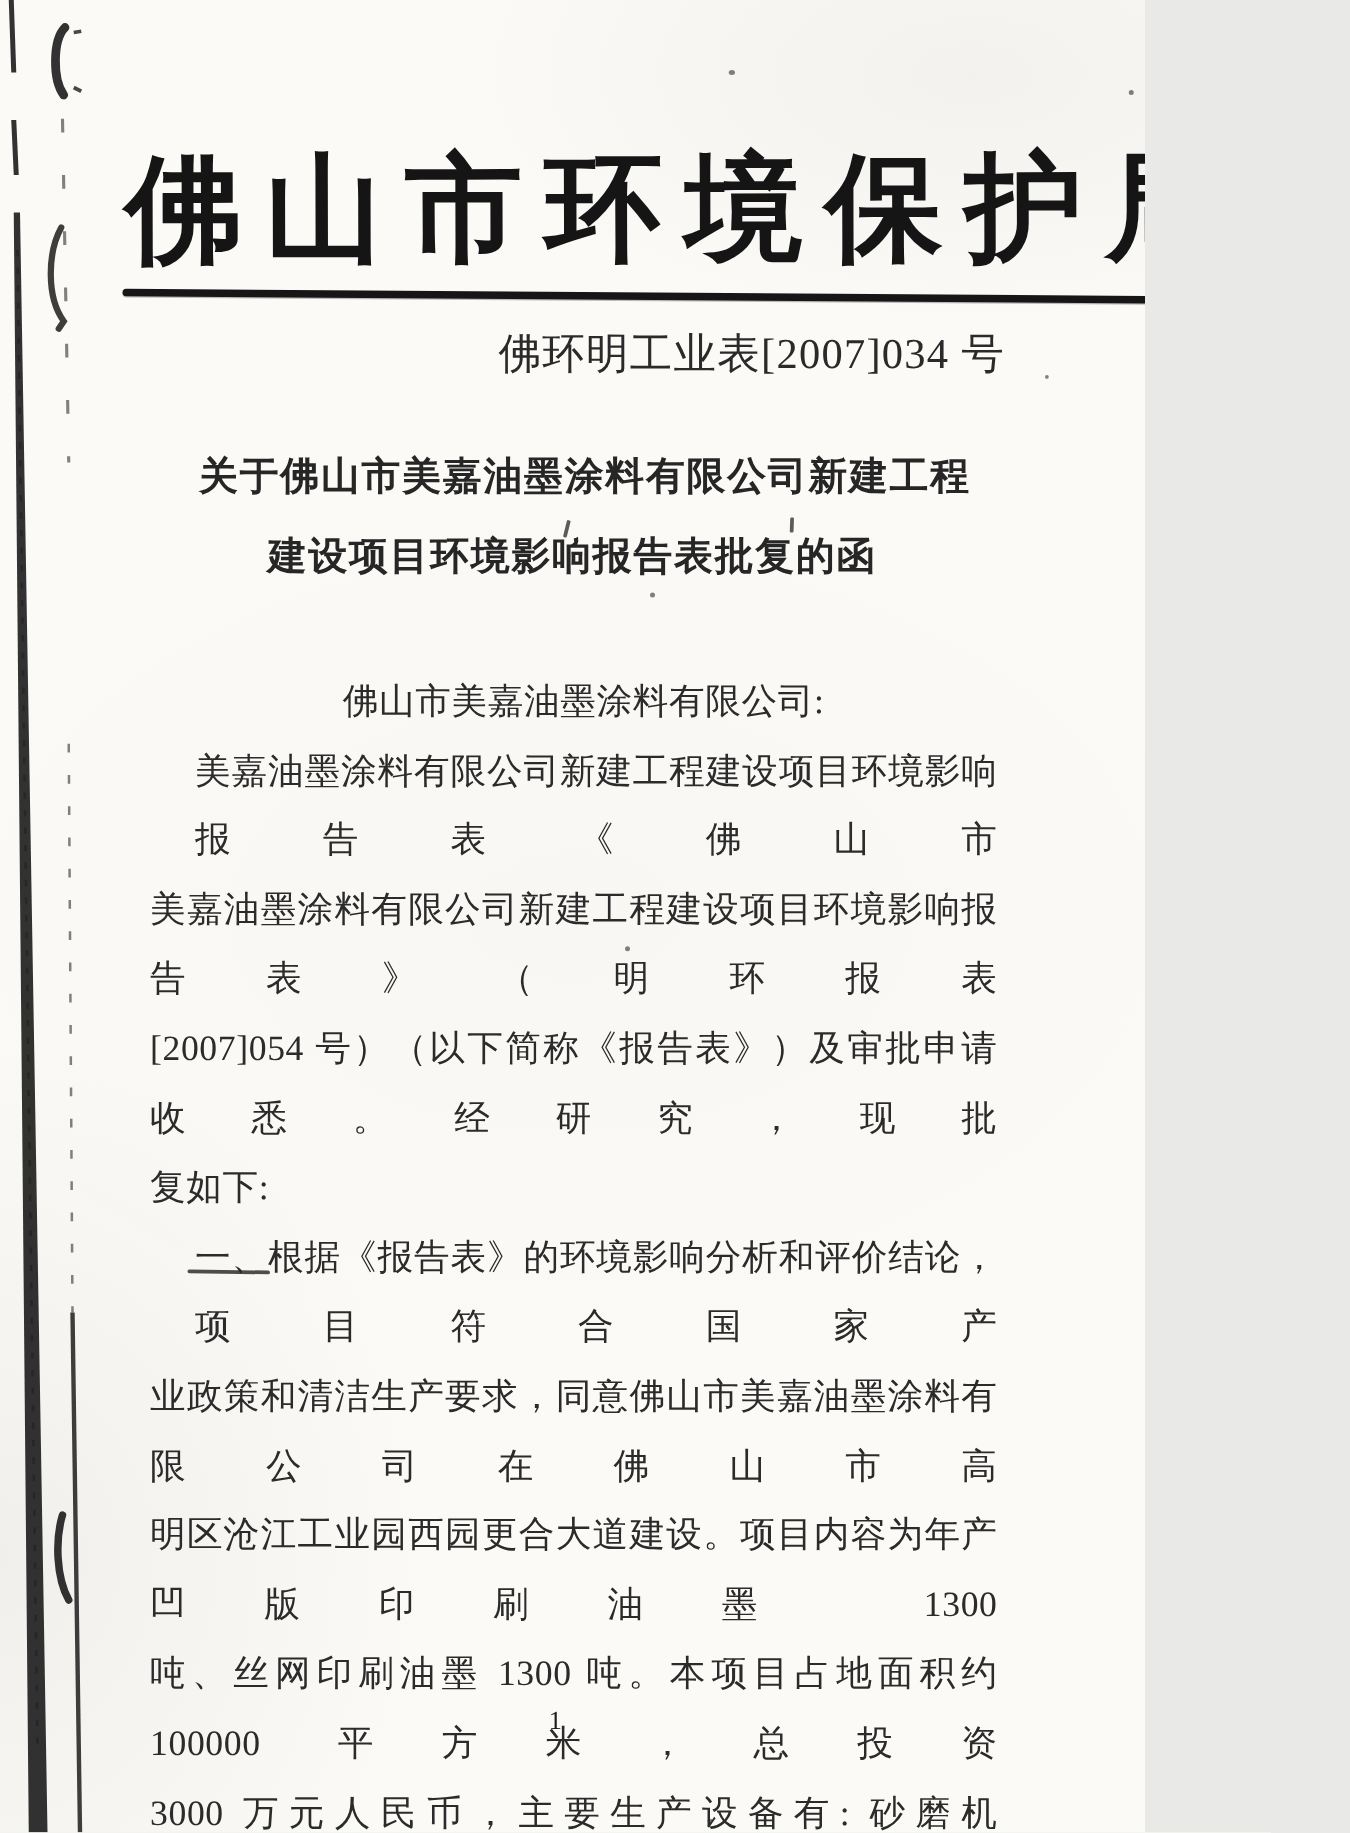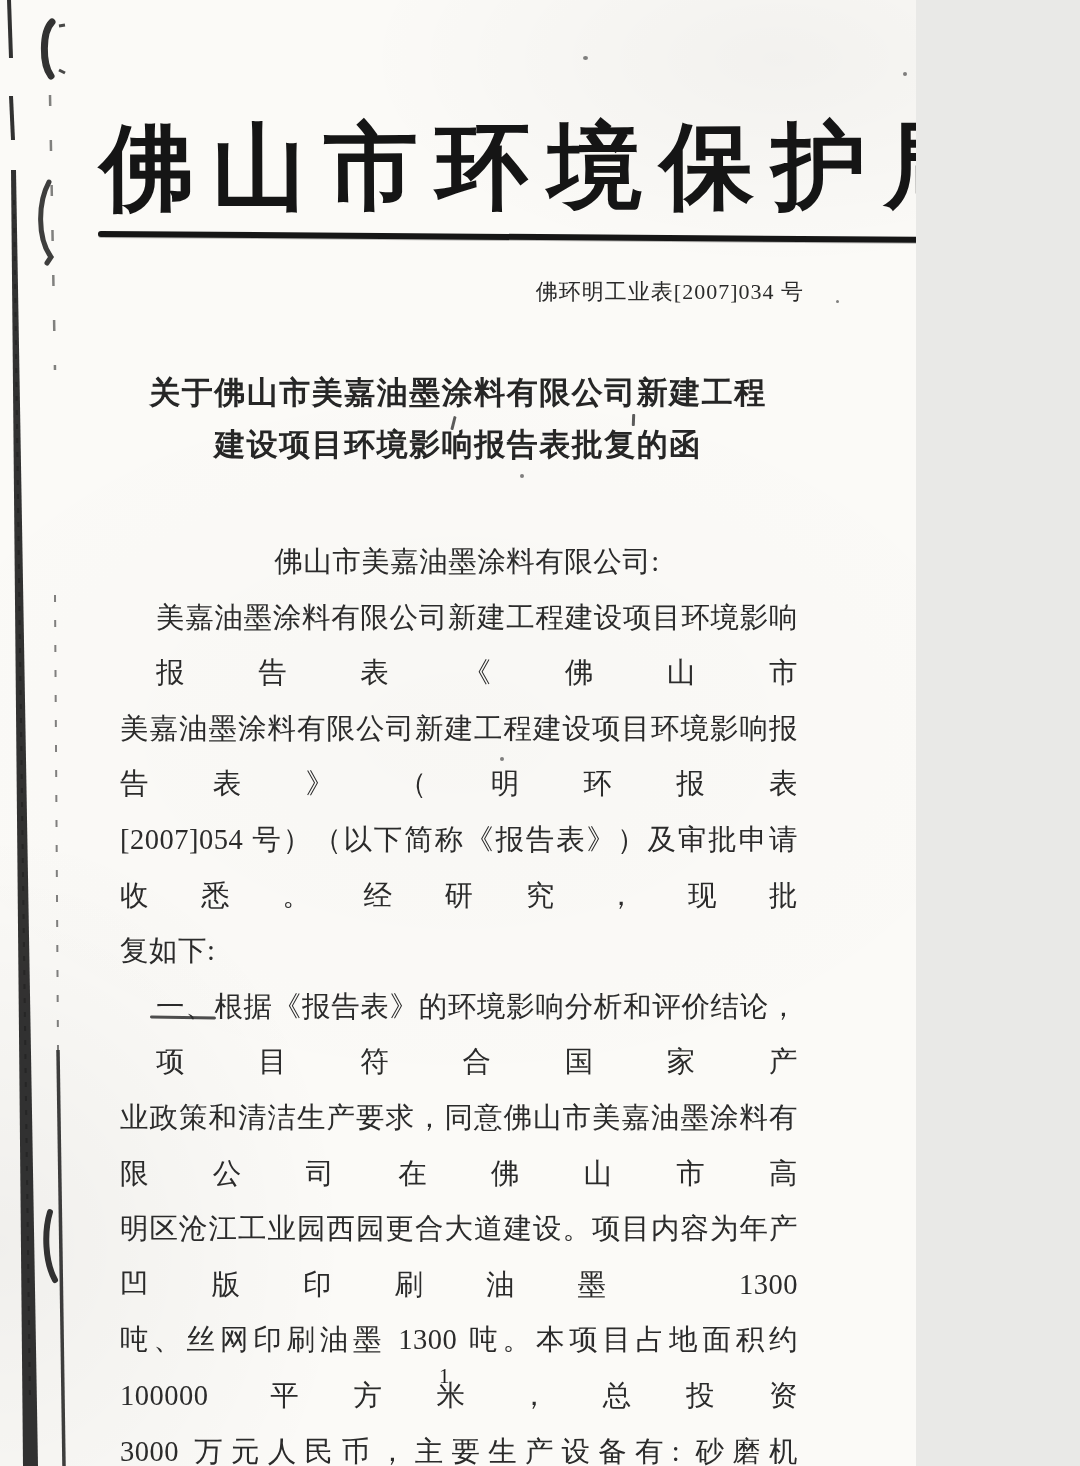--- a/index.html
+++ b/index.html
@@ -28,30 +28,30 @@
     font-family:"Liberation Serif","DejaVu Serif",serif;
   }
   .rule {
     position:absolute; top:231px; left:98px; width:903px; height:6px;
     background:#161616; border-radius:3px;
     transform:rotate(0.4deg); transform-origin:left center;
     box-shadow:0 1px 0 rgba(0,0,0,0.25);
   }
   .docnum {
     position:absolute; top:260px; right:112px;
-    font-size:22px; color:#2a2a2a; letter-spacing:1px;margin-top:17px;
+    font-size:34px; color:#2a2a2a; letter-spacing:1px;
   }
 
   
   .title {
     position:absolute; left:0; width:100%;
     text-align:center; font-weight:700; color:#262626;
     font-size:31px; letter-spacing:1.5px;
   }
-  .t1 { top:372px; }
+  .t1 { top:360px;margin-left:10px; }
   .t2 { top:424px; }
 
   
   .bodyblock {
     position:absolute; top:534px; left:120px; right:118px;
     font-size:28.5px; color:#2b2b2b; letter-spacing:0.5px;
     line-height:55.6px;
   }
   .bl { min-height:55.6px; white-space:nowrap; }
   .just { white-space:normal; text-align:justify; text-align-last:justify; }

